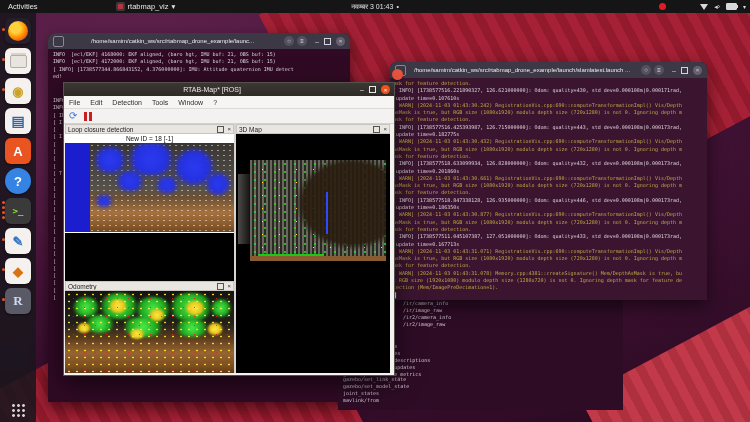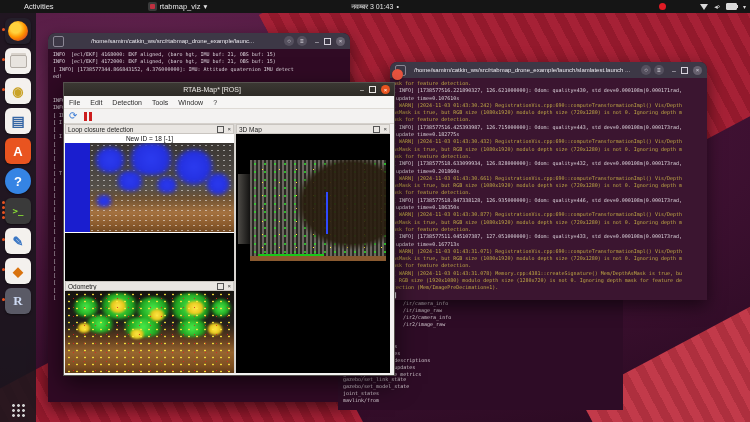--- a/index.html
+++ b/index.html
@@ -9,21 +9,21 @@
   #wallpaper{position:absolute;inset:0;
     background:radial-gradient(120% 90% at 18% 25%, #6d2a57 0%, #4b153c 45%, #2b0a22 100%);}
   .redband{position:absolute;background:repeating-linear-gradient(90deg,#a62136 0 9px,#93192c 9px 18px);}
   #red1{width:580px;height:320px;left:300px;top:-140px;transform:rotate(-28deg);}
   #red2{width:420px;height:240px;left:-70px;top:330px;transform:rotate(-28deg);}
   #red3{width:240px;height:190px;left:610px;top:330px;transform:rotate(-28deg);
         background:repeating-linear-gradient(90deg,#c23a4a 0 9px,#ae2f3e 9px 18px);}
   
   #topbar{position:absolute;left:0;top:0;width:750px;height:13px;background:#151515;
           display:flex;align-items:center;color:#e6e6e6;font-size:7.5px;z-index:30;}
-  #topbar .lbl{padding:0 24px;}
+  #topbar .lbl{padding:0 8px;}
   #appgroup{display:flex;align-items:center;gap:3px;margin-left:70px;}
   #appicon{width:9px;height:9px;border-radius:2px;background:#3a3a3a;position:relative;}
   #appicon::after{content:"";position:absolute;left:2px;top:2px;width:5px;height:5px;background:#c03040;border-radius:1px;}
   #clock{position:absolute;left:50%;top:0;transform:translateX(-50%);height:13px;display:flex;align-items:center;gap:3px;font-size:7px;}
   #tray{position:absolute;right:4px;top:0;height:13px;display:flex;align-items:center;gap:6px;}
   #recdot{width:7px;height:7px;border-radius:50%;background:#e01b24;margin-right:28px;}
   .tri{width:0;height:0;border-left:4px solid transparent;border-right:4px solid transparent;border-top:6px solid #d8d8d8;}
   #battery{width:9px;height:5px;border:1px solid #d8d8d8;border-radius:1px;position:relative;background:#d8d8d8;}
   #battery::after{content:"";position:absolute;right:-2px;top:1px;width:1px;height:3px;background:#d8d8d8;}
   .chev{font-size:6px;color:#d8d8d8;}

